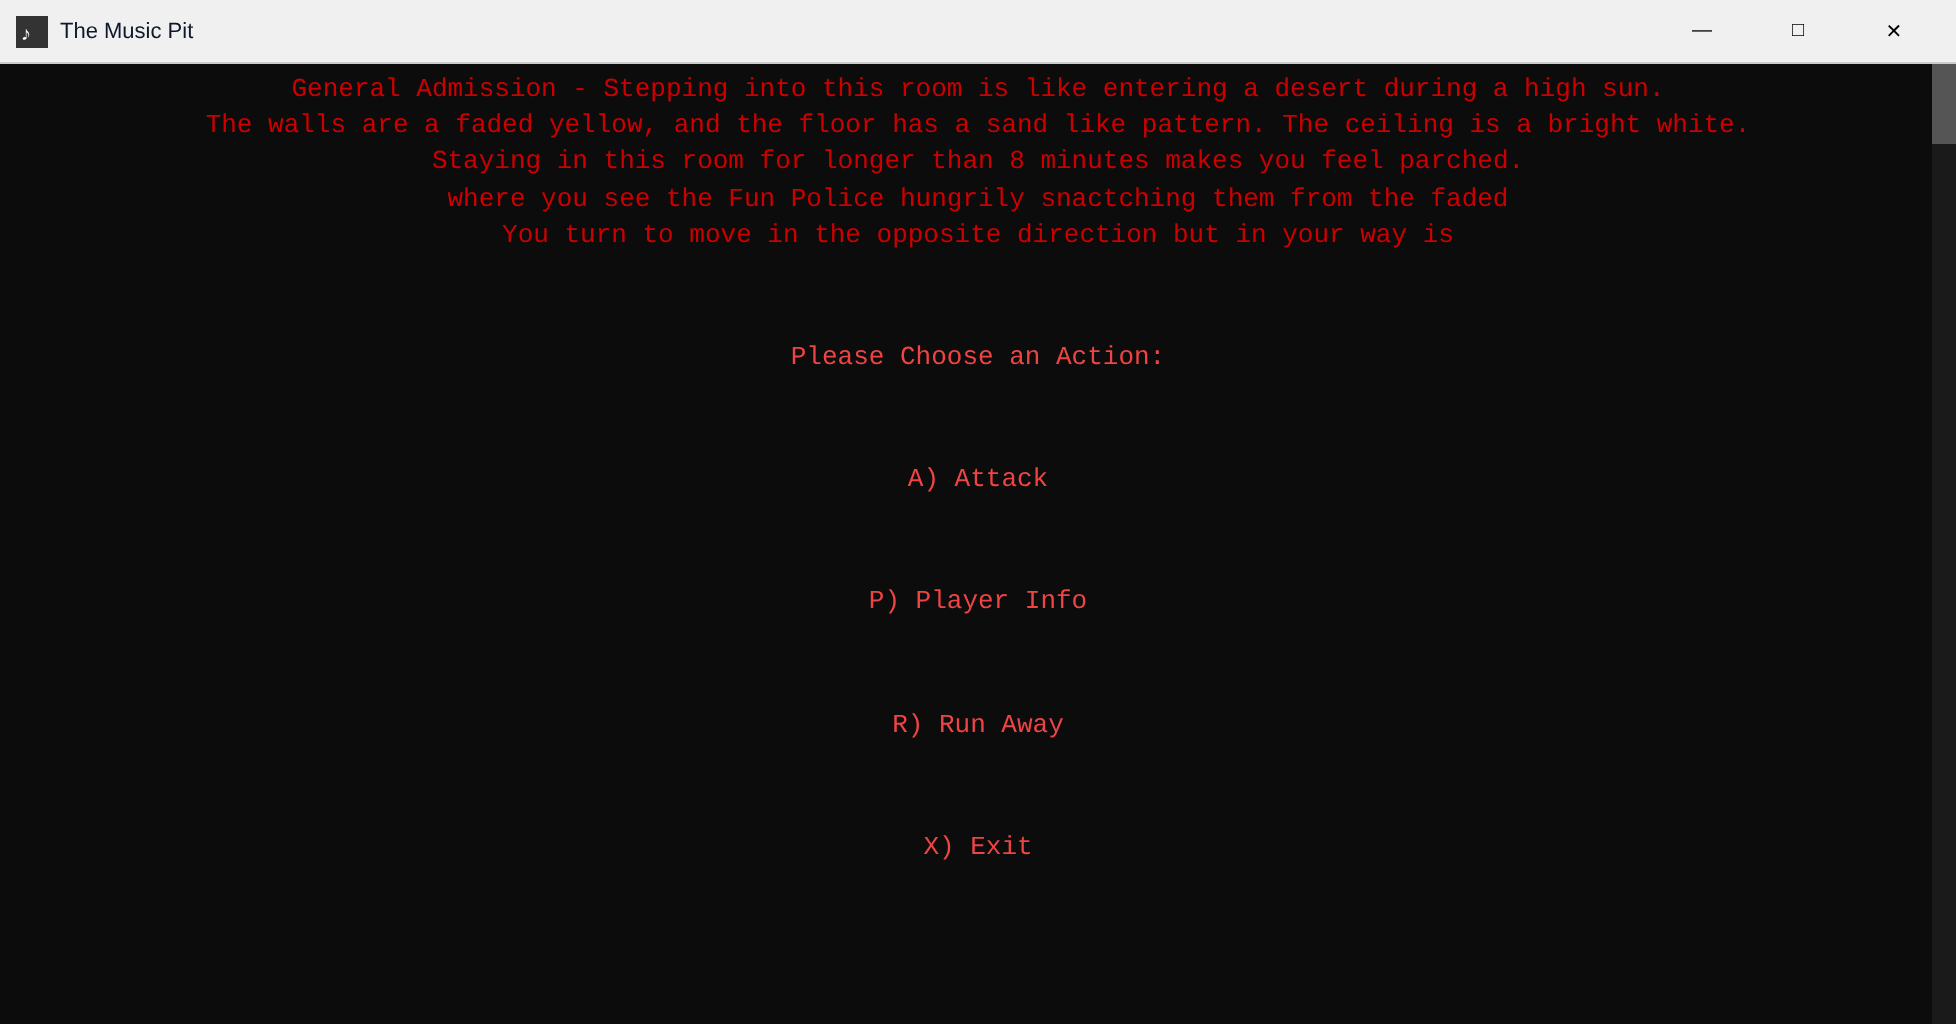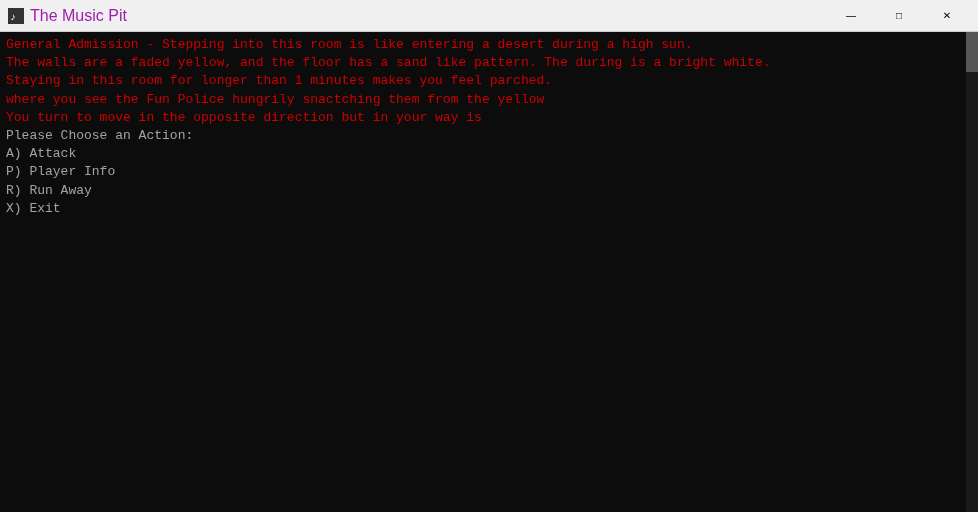--- a/index.html
+++ b/index.html
@@ -33,22 +33,22 @@
       height: 16px;
       margin-right: 6px;
       display: flex;
       align-items: center;
       justify-content: center;
       font-size: 11px;
     }
 
     .window-title {
       font-family: Segoe UI, Arial, sans-serif;
-      font-size: 16px;
-      color: #a21caf;
+      font-size: 11px;
+      color: #0f172a;
       flex: 1;
     }
 
     .window-controls {
       display: flex;
       gap: 2px;
     }
 
     .win-btn {
       width: 46px;
@@ -66,33 +66,35 @@
     .terminal-body {
       background: #0c0c0c;
       width: 978px;
       height: 480px;
       padding: 4px 6px;
       overflow: hidden;
       position: relative;
     }
 
     .text-white {
-      color: #a3a3a3;
+      color: #ef4444;
       line-height: 1.4;
+      margin-top: 43px;
     }
 
     .text-red {
       color: #cc0000;
       line-height: 1.4;
     }
 
     .line {
       display: block;
       white-space: pre-wrap;
       word-break: break-word;
+      text-align: center;
     }
 
     .scrollbar {
       position: absolute;
       right: 0;
       top: 0;
       width: 12px;
       height: 100%;
       background: #1a1a1a;
     }
@@ -120,23 +122,23 @@
   <div class="window-controls">
     <button class="win-btn">—</button>
     <button class="win-btn">□</button>
     <button class="win-btn close">✕</button>
   </div>
 </div>
 
 <div class="terminal-body">
   <div id="terminal-content">
       <span class="line text-red">General Admission - Stepping into this room is like entering a desert during a high sun.</span>
-      <span class="line text-red">The walls are a faded yellow, and the floor has a sand like pattern. The during is a bright white.</span>
-      <span class="line text-red">Staying in this room for longer than 1 minutes makes you feel parched.</span>
-      <span class="line text-red">where you see the Fun Police hungrily snactching them from the yellow</span>
+      <span class="line text-red">The walls are a faded yellow, and the floor has a sand like pattern. The ceiling is a bright white.</span>
+      <span class="line text-red">Staying in this room for longer than 8 minutes makes you feel parched.</span>
+      <span class="line text-red">where you see the Fun Police hungrily snactching them from the faded</span>
       <span class="line text-red">You turn to move in the opposite direction but in your way is</span>
       <span class="line text-red"></span>
       <span class="line text-white"></span>
       <span class="line text-white">Please Choose an Action:</span>
       <span class="line text-white">A) Attack</span>
       <span class="line text-white">P) Player Info</span>
       <span class="line text-white">R) Run Away</span>
       <span class="line text-white">X) Exit</span>
     </div>
   <div class="scrollbar">

